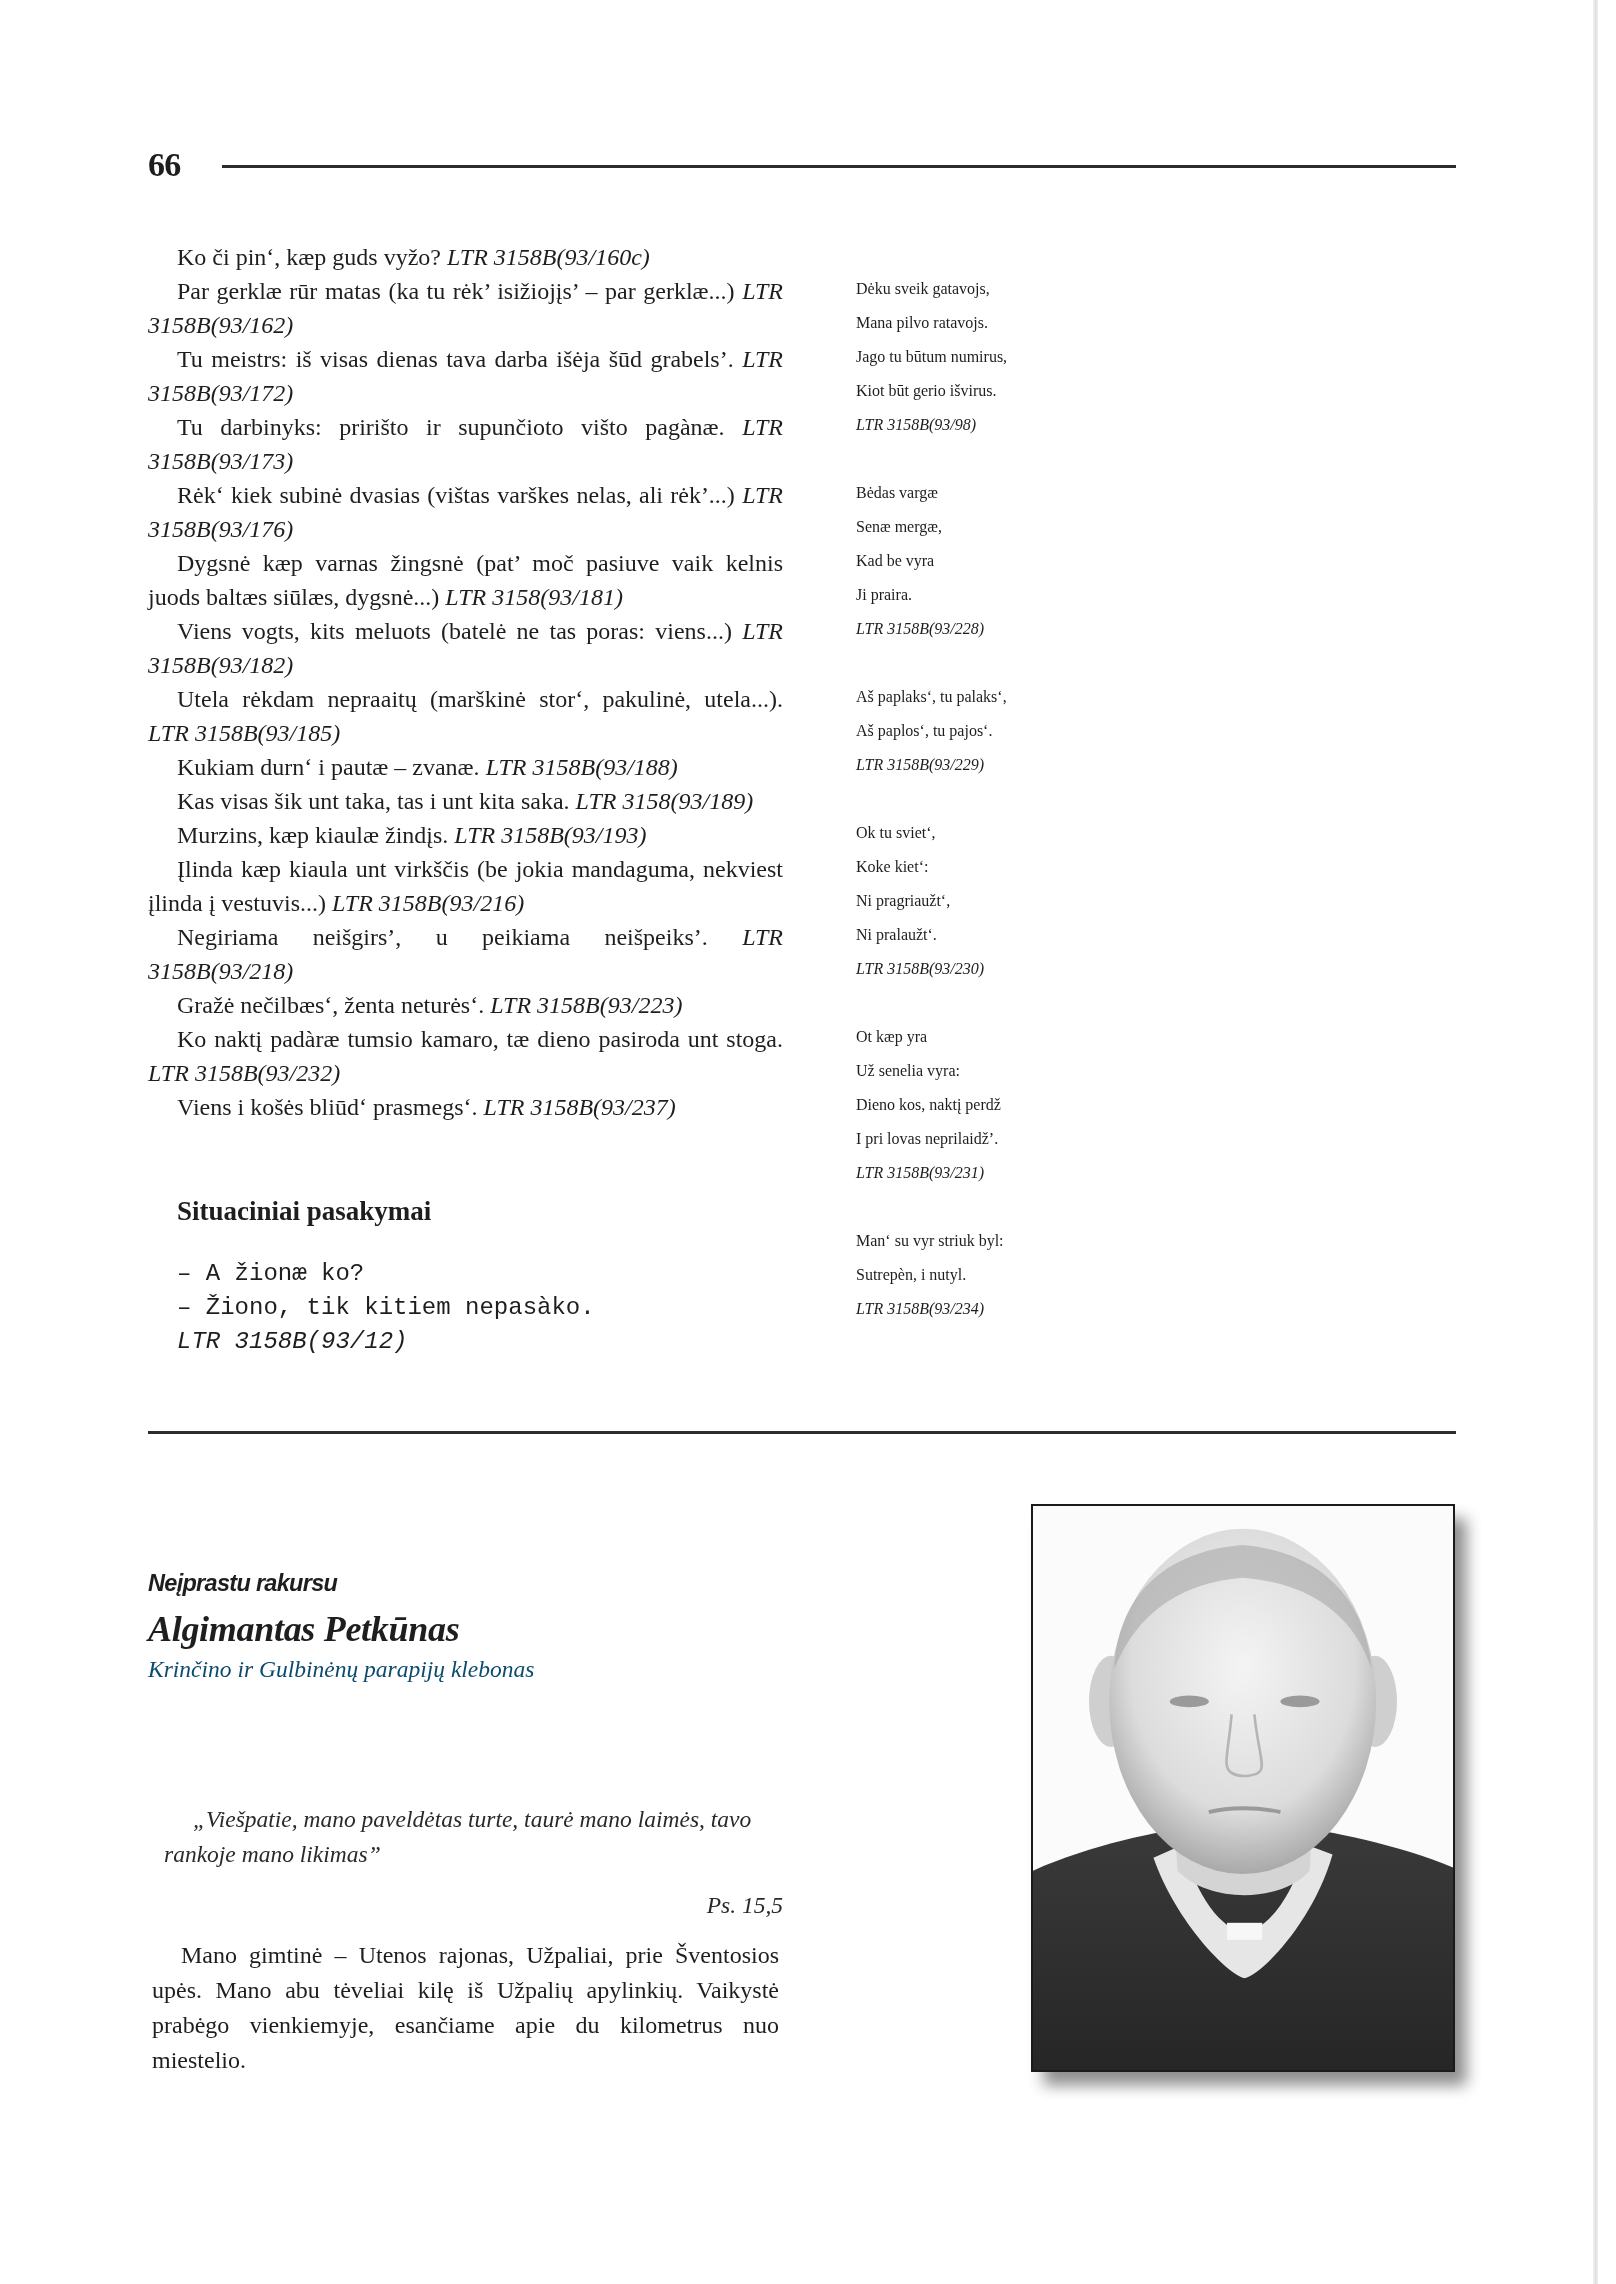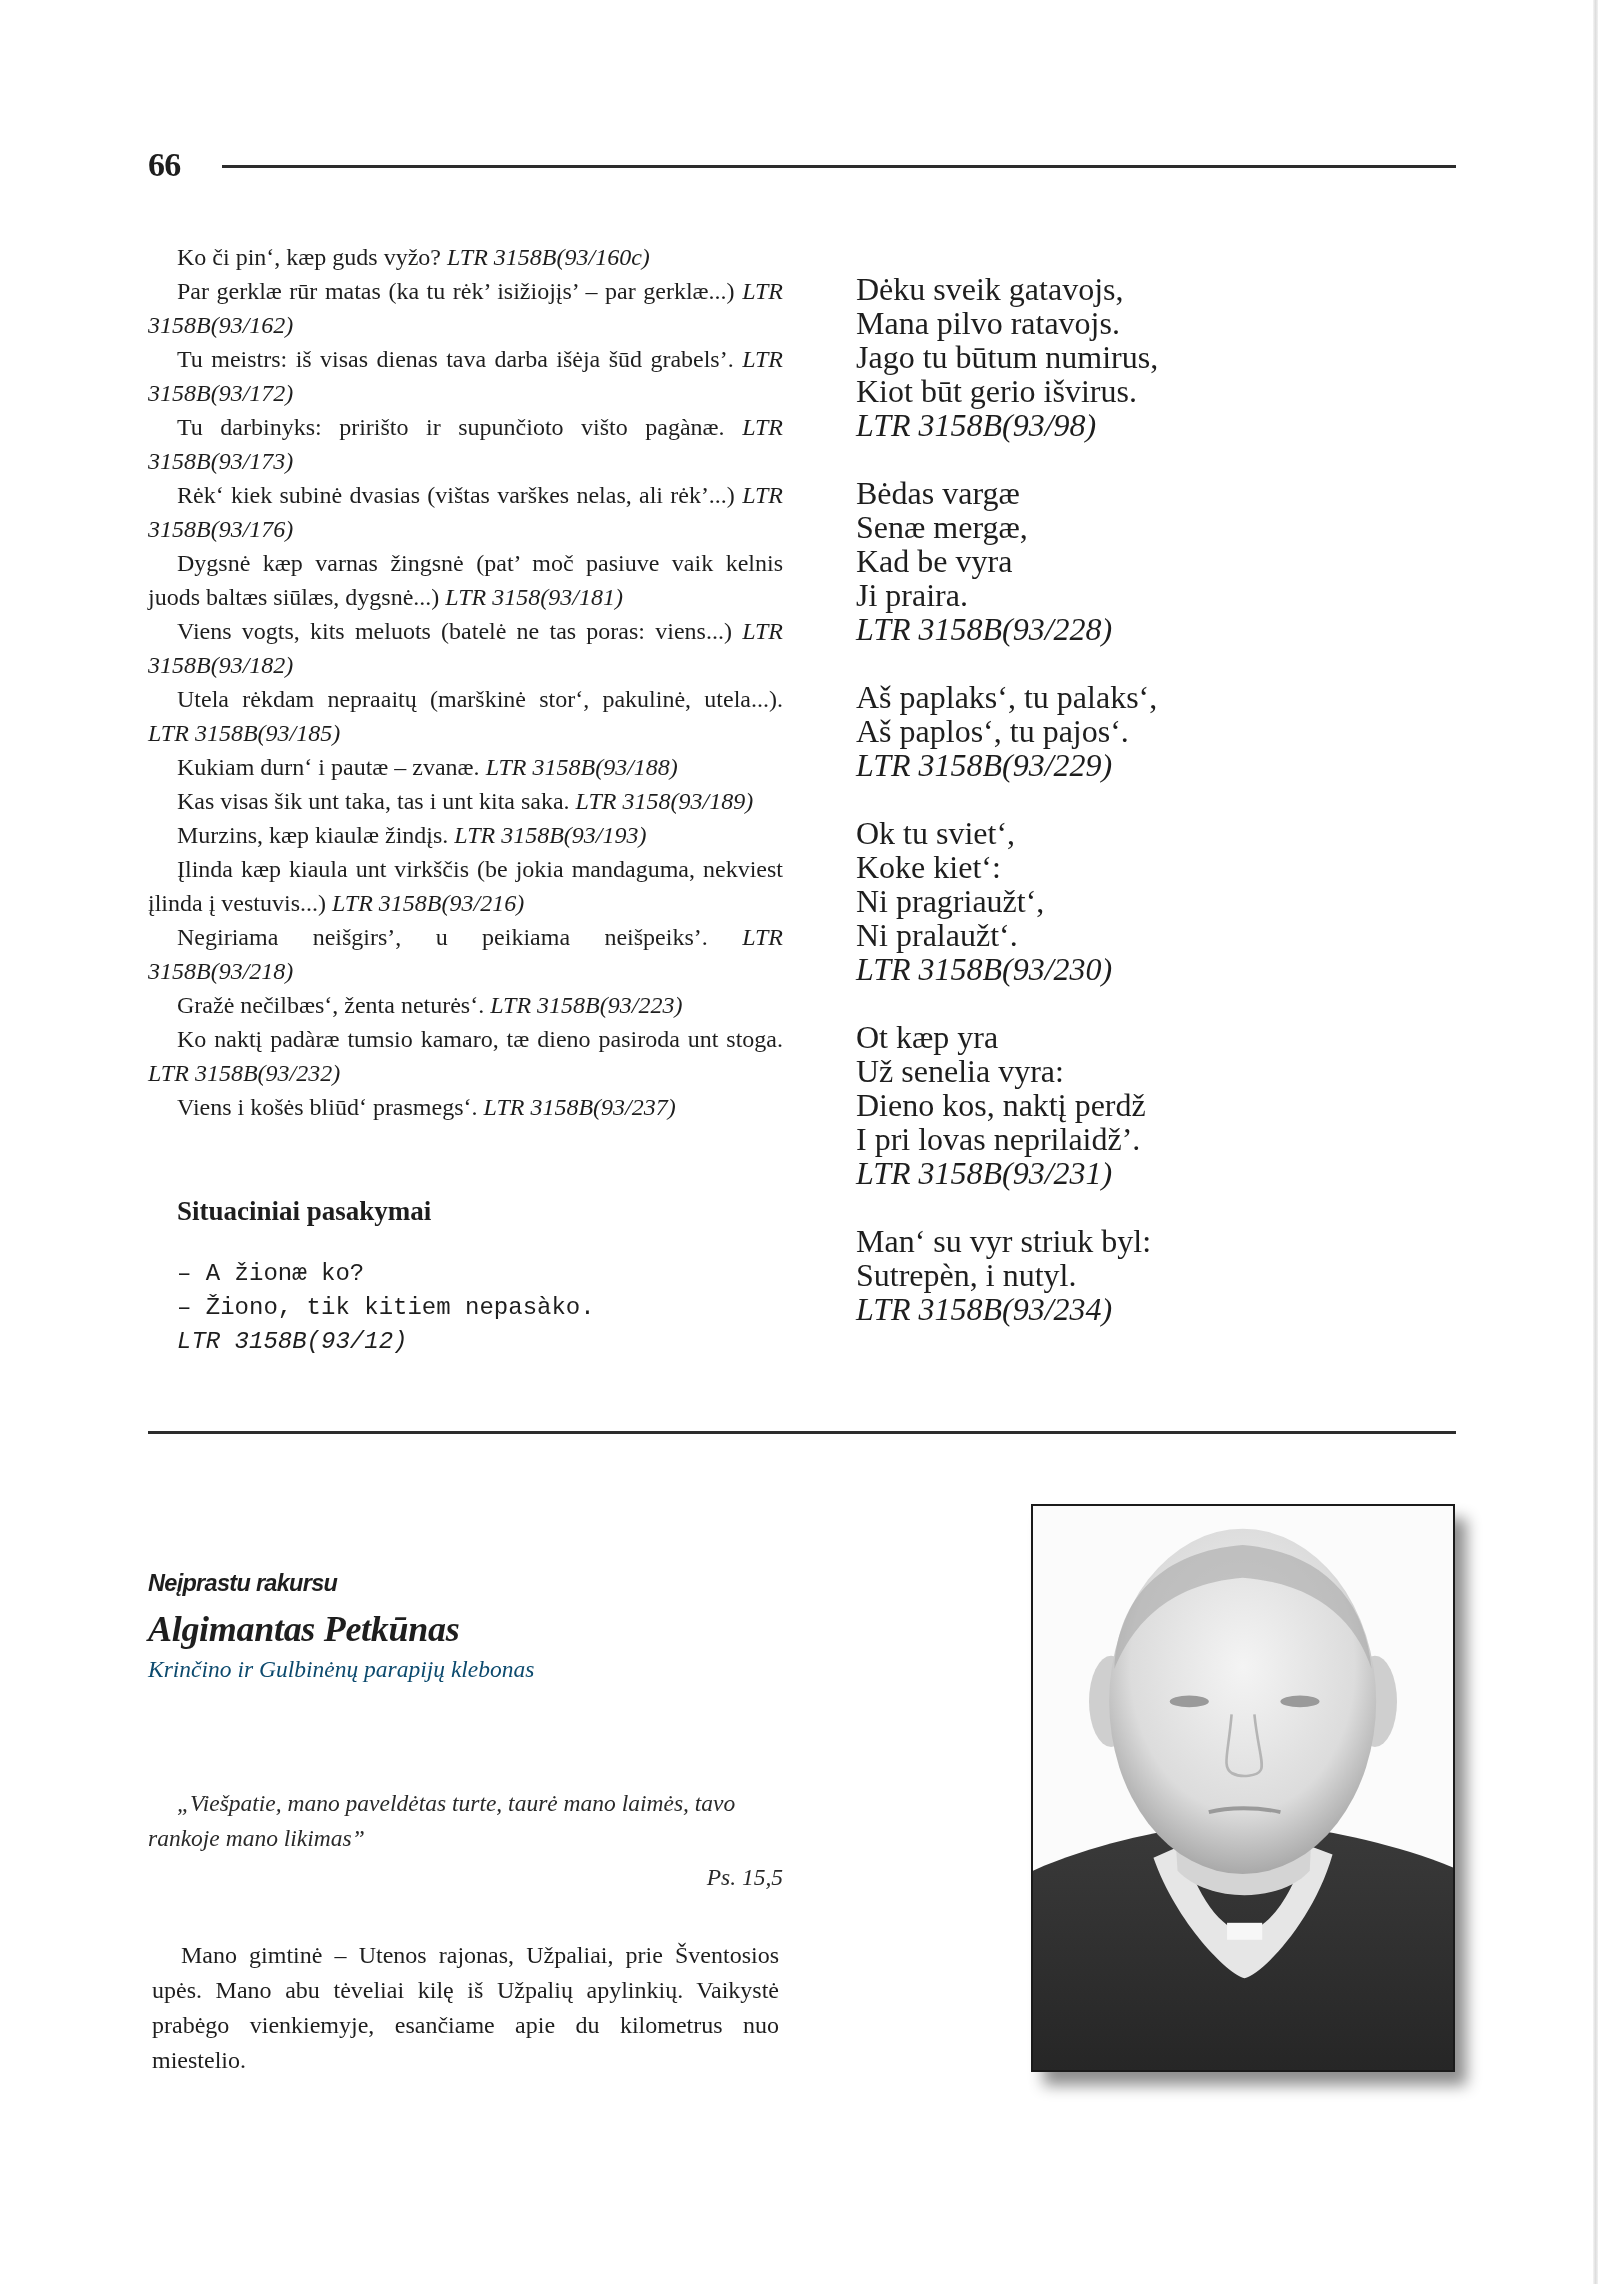--- a/index.html
+++ b/index.html
@@ -32,21 +32,21 @@
     margin: 0; text-indent: 29px; text-align: justify;
   }
   .ref { font-style: italic; }
   .heading {
     margin: 70px 0 0 29px; font-weight: bold; font-size: 27px; line-height: 34px;
   }
   .dialog { margin: 29px 0 0 29px; }
   .dialog div { margin: 0; font-family: Liberation Mono, monospace; }
   .col-right {
     position: absolute; left: 856px; top: 272px; width: 404px;
-    font-size: 32px; line-height: 34px;
+    font-size: 16px; line-height: 34px;
   }
   .stanza { margin-bottom: 34px; }
   .stanza div { white-space: nowrap; }
   .section-rule {
     position: absolute; left: 148px; top: 1431px; width: 1308px; height: 3.3px;
     background: #2c2c2c;
   }
   .section-label {
     position: absolute; left: 148px; top: 1549px;
     font-family: "Liberation Sans", "DejaVu Sans", sans-serif;
@@ -60,21 +60,21 @@
     letter-spacing: -0.3px;
   }
   .person-role {
     position: absolute; left: 148px; top: 1655px;
     font-style: italic; font-size: 23.5px; line-height: 29px; color: #0c4a6e;
   }
   .epigraph {
     position: absolute; left: 148px; top: 1786px; width: 635px;
     font-style: italic; font-size: 23.5px; line-height: 35px; color: #2a2a2a;
   }
-  .epigraph .quote { text-indent: 29px; margin: 0; }
+  .epigraph .quote { text-indent: 29px; margin: 16px; }
   .epigraph .source { text-align: right; margin: 3.9px 0 0 0; }
   .bio {
     position: absolute; left: 148px; top: 1934px; width: 635px;
     font-size: 24px; line-height: 35px;
   }
   .bio p { margin: 4px; text-indent: 29px; text-align: justify; }
   .photo-frame {
     position: absolute; left: 1031px; top: 1504px; width: 424px; height: 568px;
     border: 2px solid #1a1a1a; box-sizing: border-box;
     background: #fafafa;

